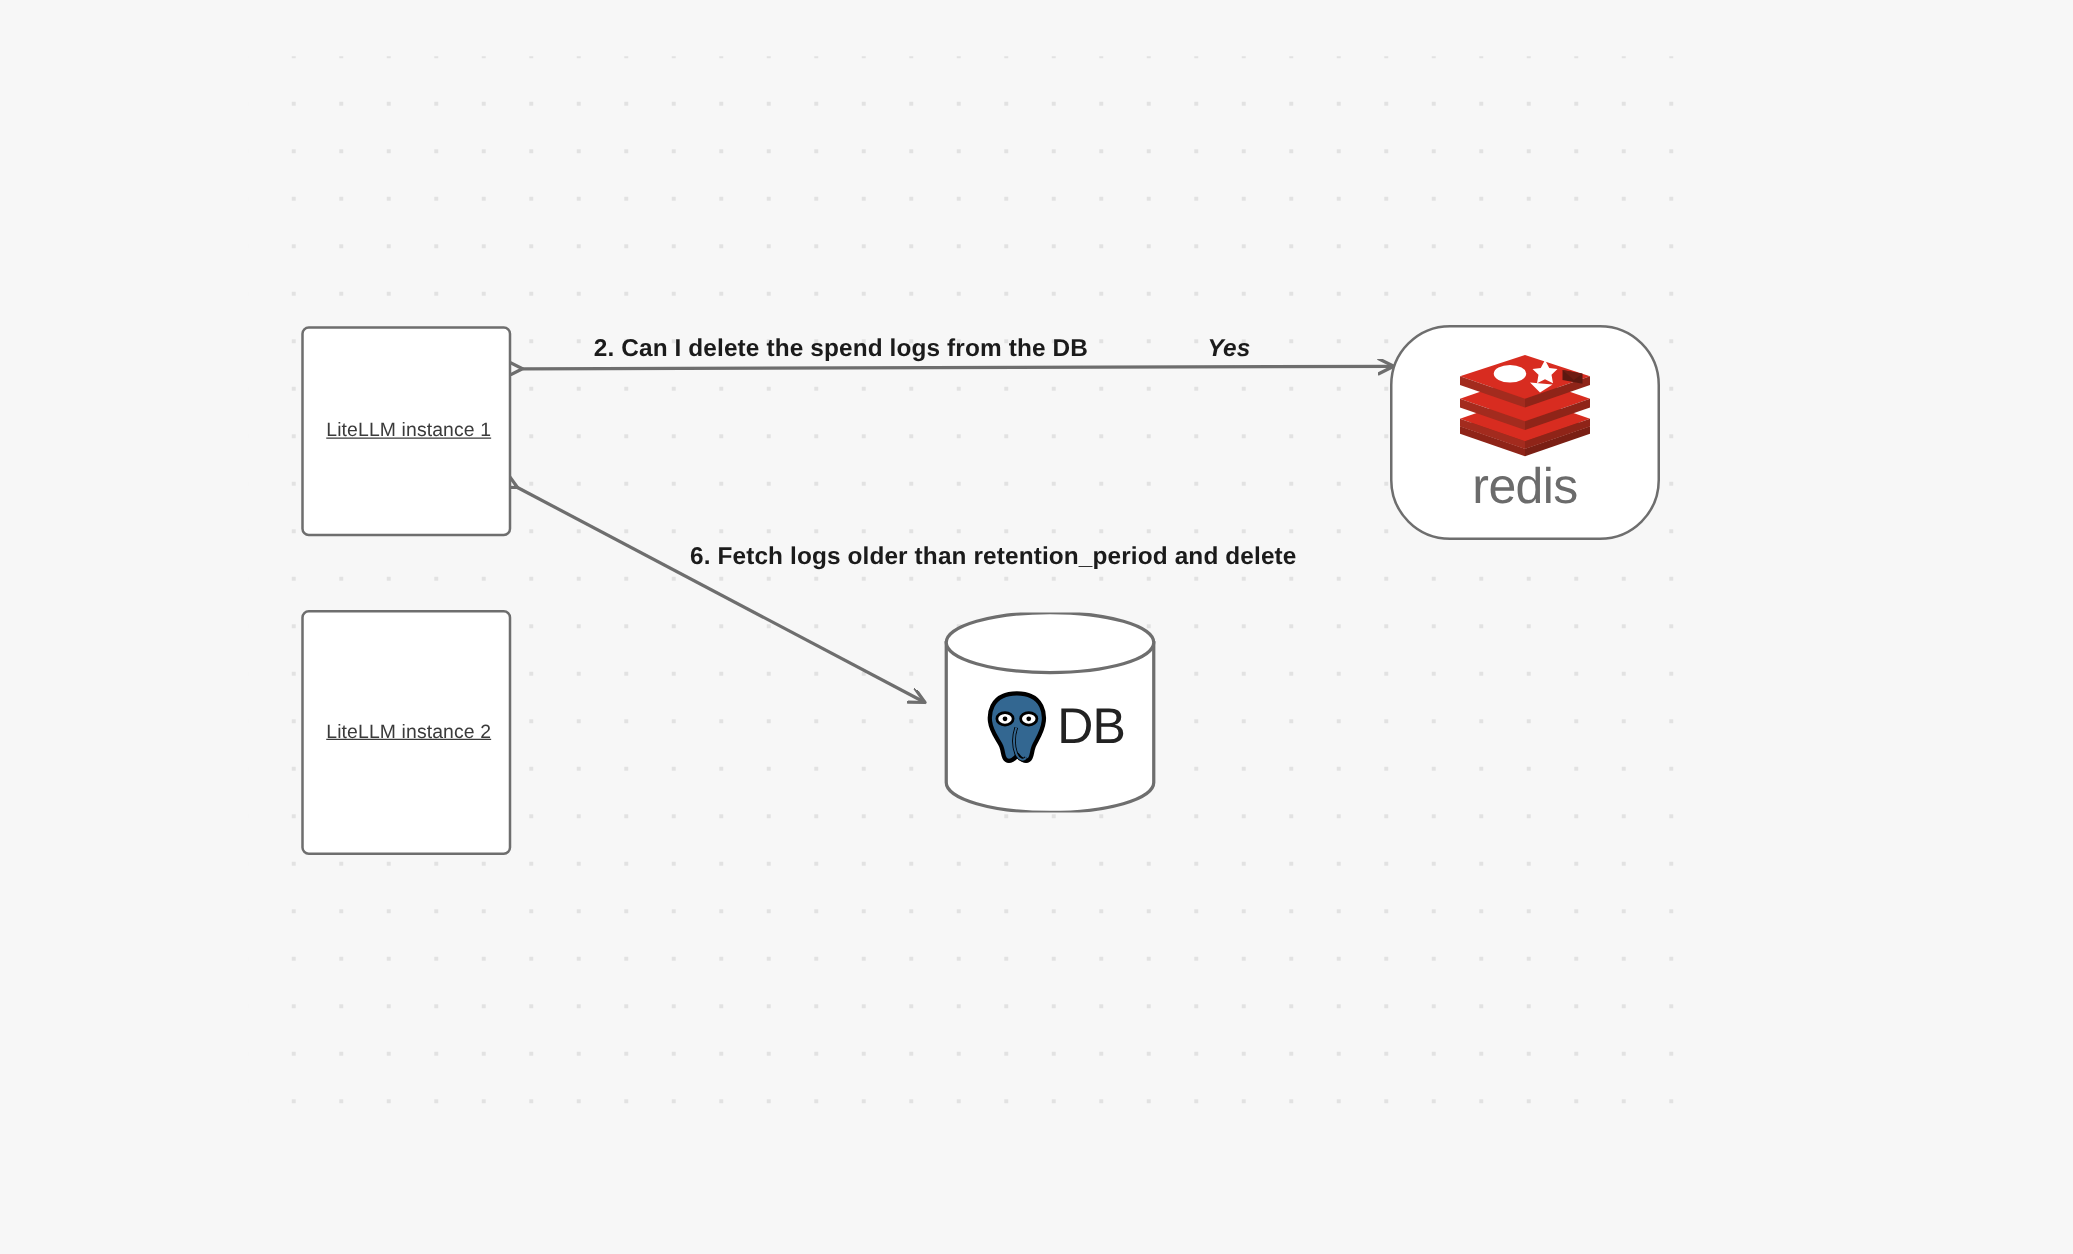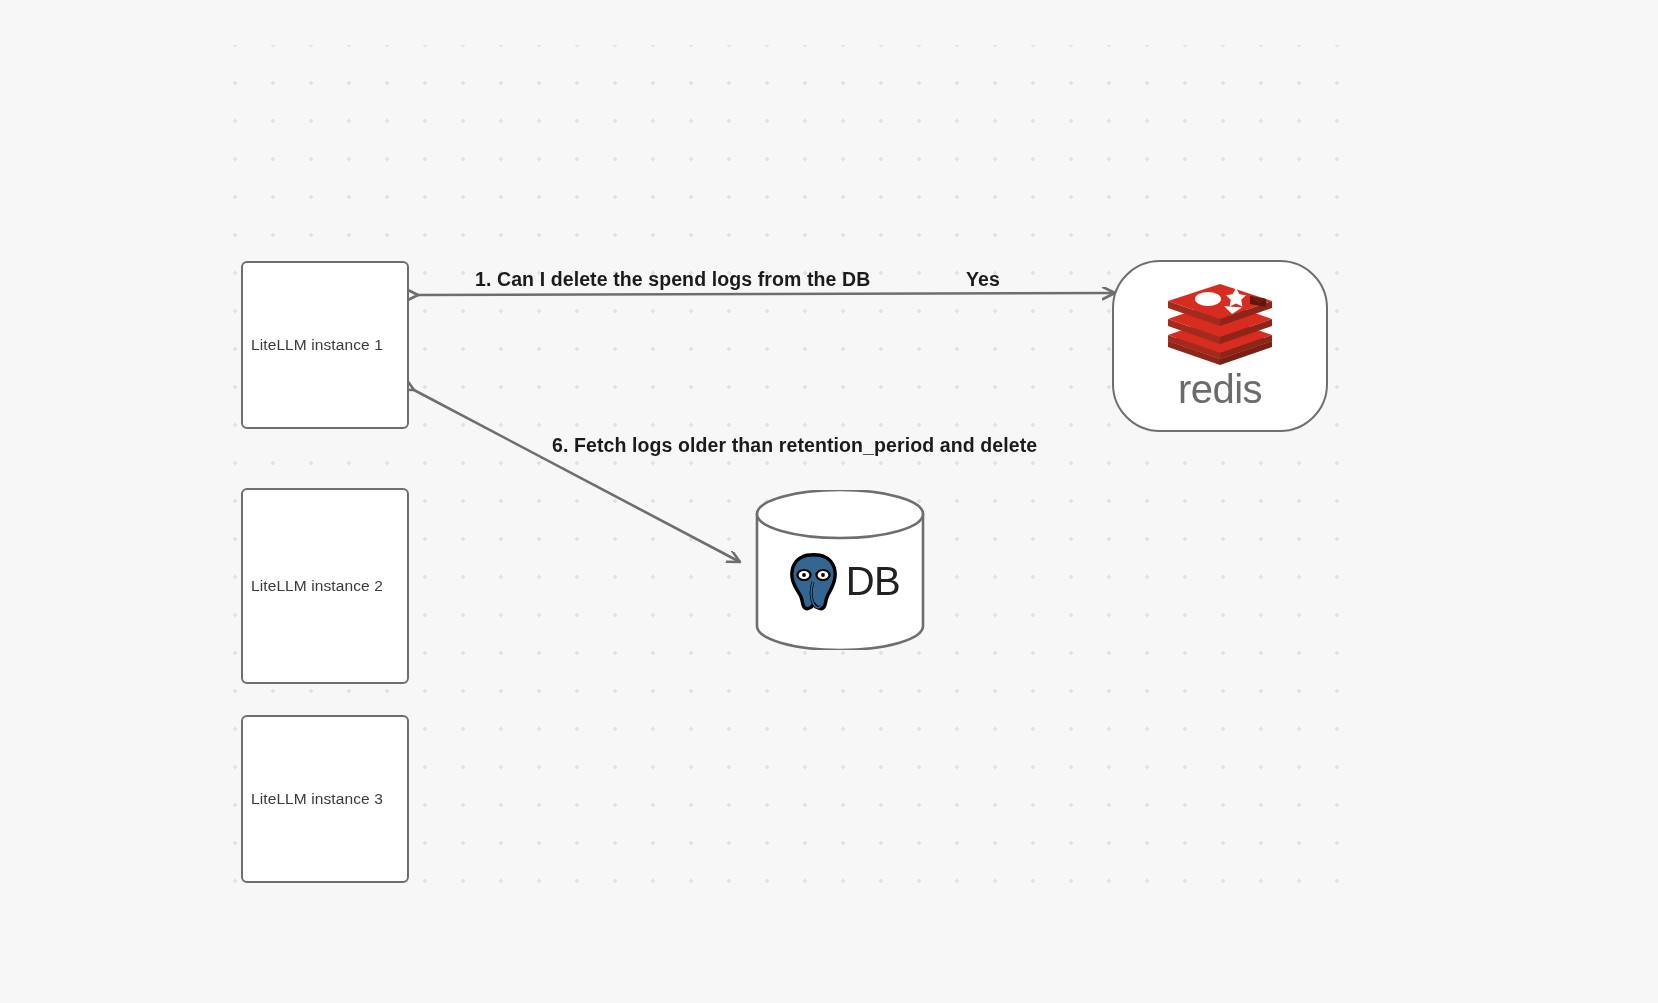--- a/index.html
+++ b/index.html
@@ -33,23 +33,24 @@
     border: 2.5px solid #6e6e6e;
     border-radius: 6px;
     box-sizing: border-box;
     display: flex;
     align-items: center;
     justify-content: flex-start;
   }
   .node-box .node-label {
     font-size: 15.5px;
     color: #3a3a3a;
-    padding-left: 8px;
+    padding-left: 18px;
     letter-spacing: 0.1px;
     white-space: nowrap;
+    text-decoration: underline;
   }
   
   #redis-node {
     position: absolute;
     left: 1112px;
     top: 260px;
     width: 216px;
     height: 172px;
     background: #ffffff;
     border: 2.5px solid #6e6e6e;
@@ -116,23 +117,20 @@
   </svg>
 
   <div class="node-box" style="left:241px; top:261px; width:168px; height:168px;">
     <span class="node-label">LiteLLM instance 1</span>
   </div>
 
   <div class="node-box" style="left:241px; top:488px; width:168px; height:196px;">
     <span class="node-label">LiteLLM instance 2</span>
   </div>
 
-  <div class="node-box" style="left:241px; top:715px; width:168px; height:168px;">
-    <span class="node-label">LiteLLM instance 3</span>
-  </div>
 
   <div id="redis-node">
     <div id="redis-logo-wrap">
       <svg width="112" height="84" viewBox="0 0 112 84">
 
         <g>
           <path d="M4,58 L56,40 L108,58 L56,76 Z" fill="#a32b1e"></path>
           <path d="M4,58 L4,64 L56,82 L56,76 Z" fill="#8f2418"></path>
           <path d="M108,58 L108,64 L56,82 L56,76 Z" fill="#7a1f14"></path>
           <path d="M4,52 L56,34 L108,52 L56,70 Z" fill="#d82c20"></path>
@@ -183,19 +181,19 @@
           <circle cx="24" cy="27" r="1.9"></circle>
           <circle cx="43" cy="27" r="1.9"></circle>
         </g>
         <path d="M33,34 C31,40 30,47 33,55 C35,60 39,61 41,58" fill="none" stroke="#000000" stroke-width="3"></path>
         <path d="M33,34 C31,40 30,47 33,55 C35,60 39,61 41,58" fill="none" stroke="#336791" stroke-width="1.6"></path>
       </svg>
       <span style="font-size:40px; font-weight:400; color:#222222; letter-spacing:-0.5px; line-height:1;">DB</span>
     </div>
   </div>
 
-  <div class="edge-label" style="left:475px; top:268px;">1. Can I delete the spend logs from the DB</div>
+  <div class="edge-label" style="left:475px; top:268px;">2. Can I delete the spend logs from the DB</div>
 
-  <div class="edge-label" style="left:966px; top:268px;">Yes</div>
+  <div class="edge-label" style="left:966px; top:268px;font-style:italic;">Yes</div>
 
   <div class="edge-label" style="left:552px; top:434px;">6. Fetch logs older than retention_period and delete</div>
 
 </div>
 
 </body></html>

